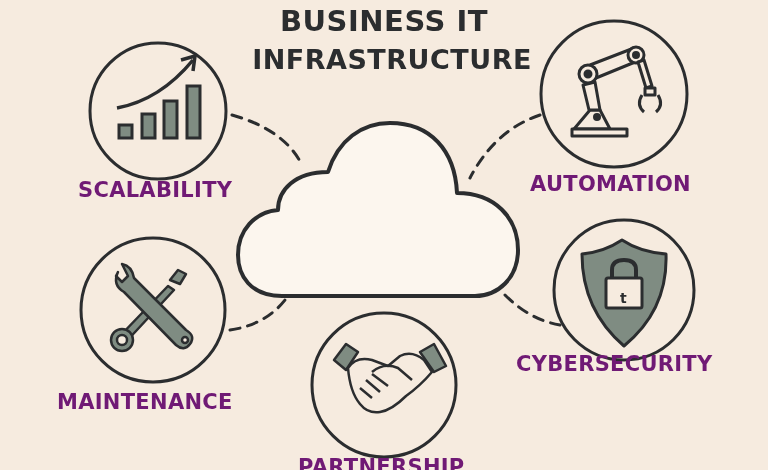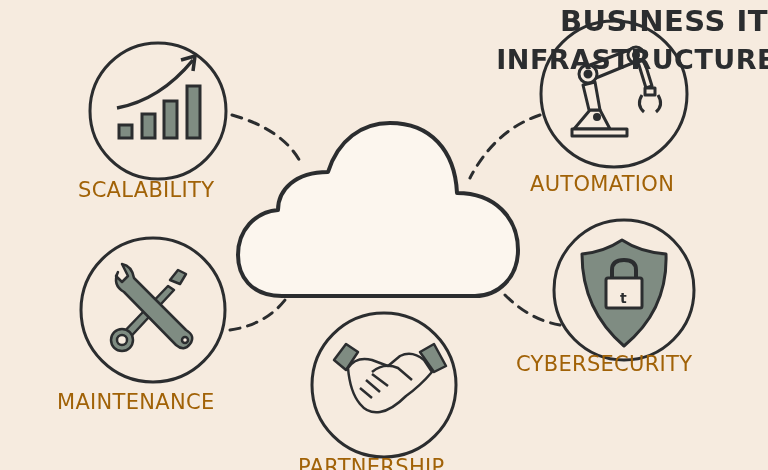--- a/index.html
+++ b/index.html
@@ -1,21 +1,21 @@
 <!DOCTYPE html>
 <html><head>
 <meta charset="utf-8">
 <style>
   html,body{margin:0;padding:0;}
   body{width:768px;height:470px;overflow:hidden;background:#f6ebdf;position:relative;font-family:"DejaVu Sans","Liberation Sans",sans-serif;}
   .canvas{position:absolute;left:0;top:0;width:768px;height:470px;}
-  .title{position:absolute;left:0;width:768px;text-align:right;color:#2b2d2f;font-weight:bold;letter-spacing:0.5px;}
+  .title{position:absolute;left:0;width:768px;text-align:center;color:#2b2d2f;font-weight:bold;letter-spacing:0.5px;}
   .t1{top:4px;font-size:29px;}
   .t2{top:44px;font-size:27px;left:8px;}
-  .label{position:absolute;color:#a16207;font-weight:normal;font-size:21px;white-space:nowrap;letter-spacing:0.3px;}
+  .label{position:absolute;color:#701a75;font-weight:bold;font-size:21px;white-space:nowrap;letter-spacing:0.3px;}
   svg{position:absolute;left:0;top:0;}
 </style>
 </head>
 <body>
 
 <div class="canvas">
 
   <svg width="768" height="470" viewBox="0 0 768 470">
 
     <g fill="none" stroke="#2b2d2f" stroke-width="3" stroke-dasharray="10 8" stroke-linecap="round">

